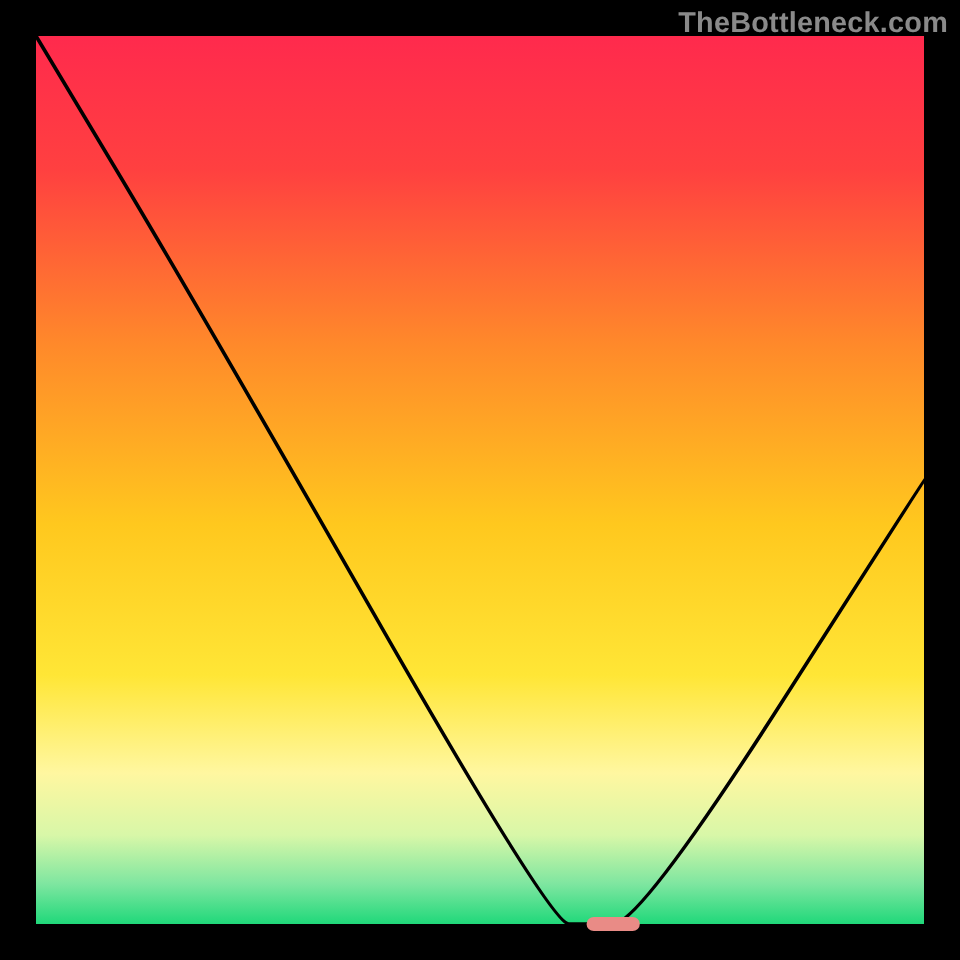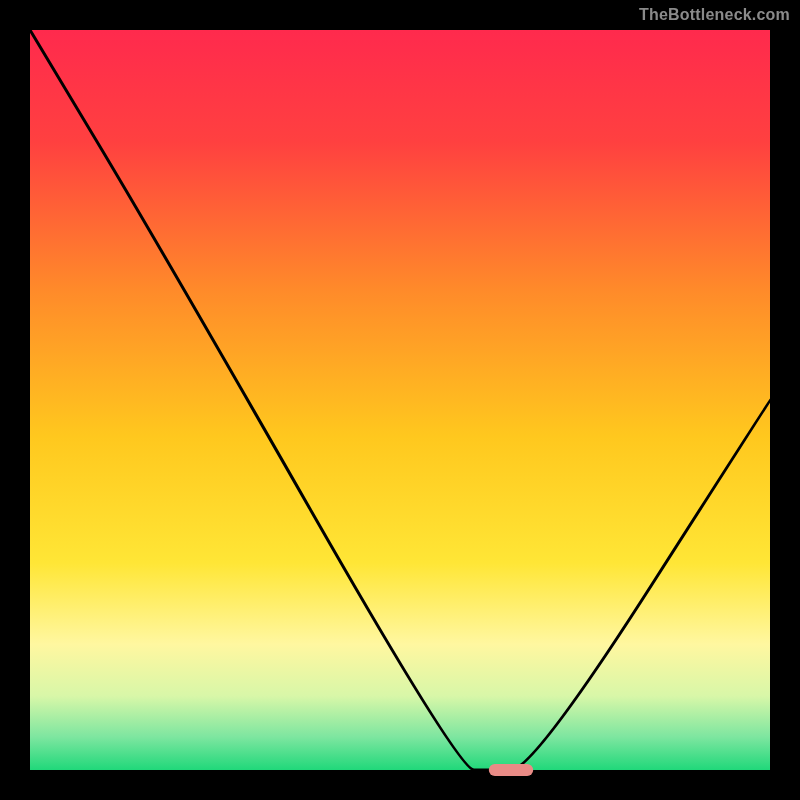--- a/index.html
+++ b/index.html
@@ -3,21 +3,21 @@
 <meta charset="utf-8">
 <style>
   * { margin: 0; padding: 0; box-sizing: border-box; }
   html, body { width: 800px; height: 800px; overflow: hidden; background: #000; }
   .stage { position: relative; width: 800px; height: 800px; background: #000; }
   .watermark {
     position: absolute;
     top: 6px;
     right: 10px;
     font-family: Arial, Helvetica, sans-serif;
-    font-size: 16px;
+    font-size: 24px;
     font-weight: 600;
     color: #8a8a8a;
     letter-spacing: 0.2px;
     z-index: 5;
   }
   svg { display: block; }
 </style>
 </head>
 <body>
 

